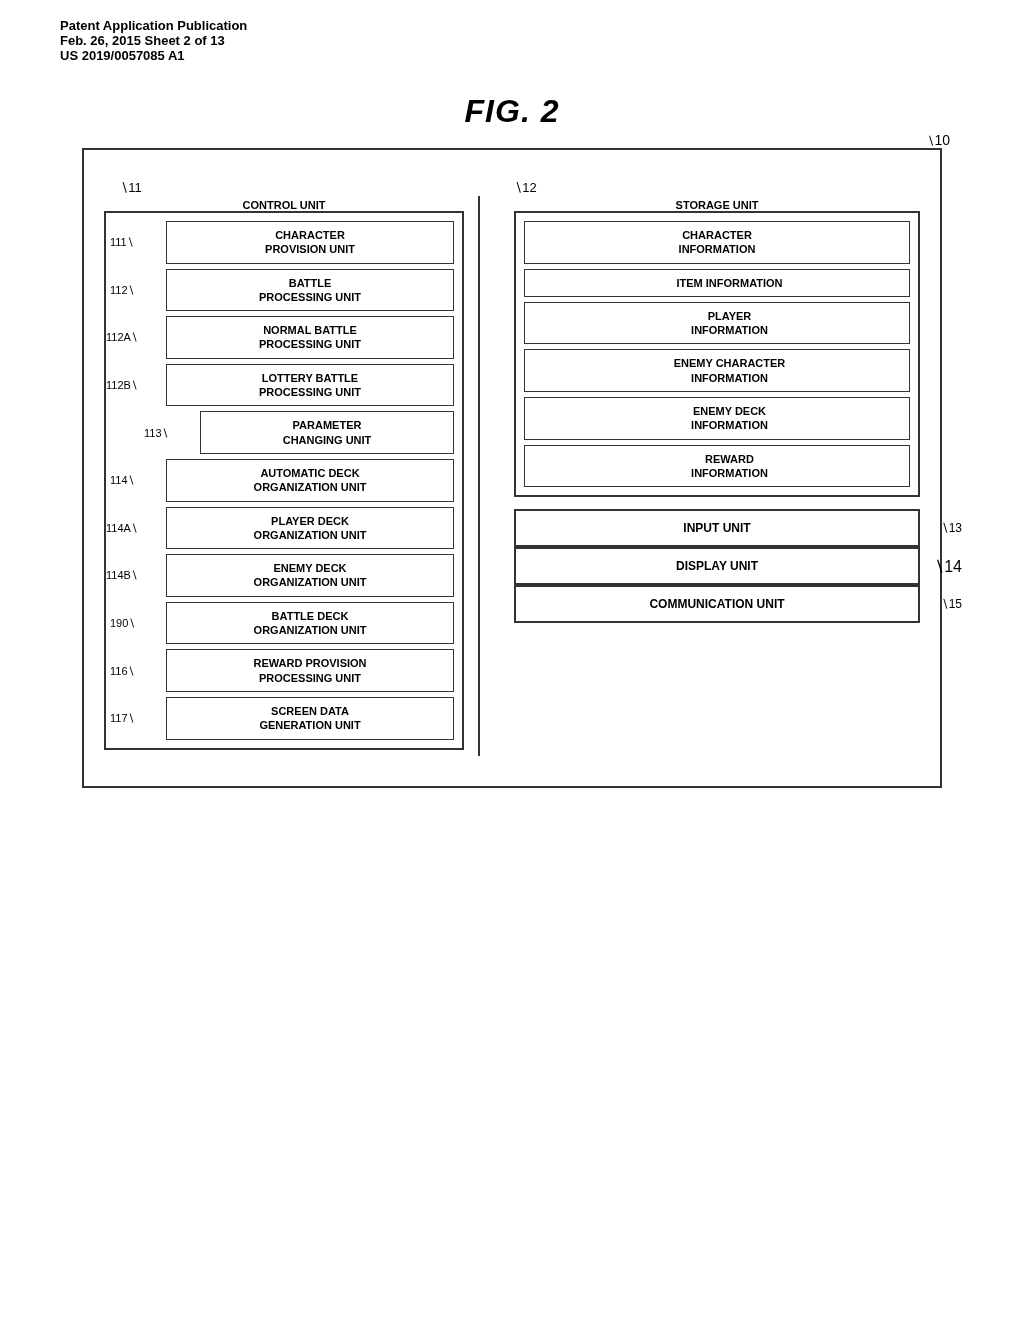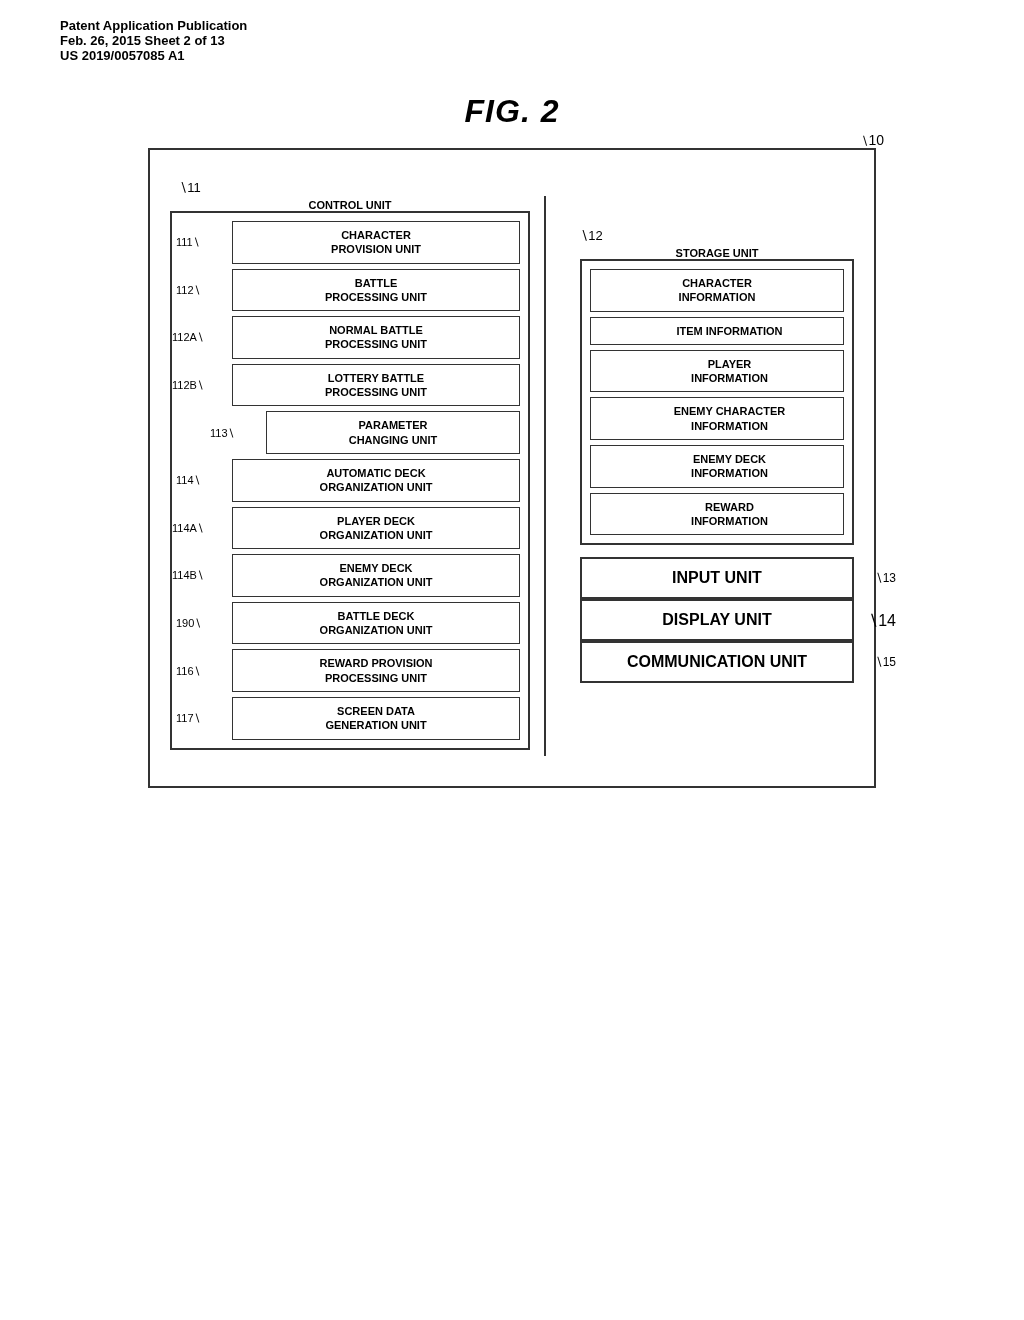--- a/index.html
+++ b/index.html
@@ -24,21 +24,21 @@
       text-align: center;
       font-size: 32px;
       font-style: italic;
       font-weight: bold;
       margin: 20px 0 18px 0;
       letter-spacing: 1px;
     }
 
     .diagram-container {
       margin: 0 auto;
-      width: 728px;
+      width: 860px;
       position: relative;
       border: 2px solid #333;
       padding: 30px 20px 30px 20px;
       background: #fff;
     }
 
     
     .corner-label-10 {
       position: absolute;
       top: -18px;
@@ -59,21 +59,20 @@
       flex: 0 0 360px;
       position: relative;
     }
 
     
     .col-right {
       flex: 1;
       display: flex;
       flex-direction: column;
       margin-left: 20px;
-      margin-top: 48px;
     }
 
     
     .unit-box {
       border: 1.5px solid #333;
       text-align: center;
       font-size: 11px;
       font-weight: bold;
       padding: 6px 4px;
       line-height: 1.3;
@@ -131,21 +130,21 @@
       padding: 0 6px;
       font-size: 11px;
       font-weight: bold;
       white-space: nowrap;
     }
 
     
     .standalone-box {
       border: 2px solid #333;
       text-align: center;
-      font-size: 16px;
+      font-size: 12px;
       font-weight: bold;
       padding: 10px 8px;
       position: relative;
       background: #fff;
     }
 
   </style>
 </head>
 <body>
 
@@ -160,21 +159,21 @@
 <div style="display:flex; justify-content:center; padding: 0 20px;">
   <div class="diagram-container">
 
     <div class="corner-label-10">
       <span style="font-size:12px;">∖</span><span>10</span>
     </div>
 
     <div class="columns">
 
       <div class="col-left">
-        <div style="font-size:13px; margin-bottom:4px; margin-left:9px;">
+        <div style="font-size:13px; margin-bottom:4px; margin-left:16px;">
           <span style="font-size:13px;">∖</span><span>11</span>
         </div>
         <div class="control-unit-wrapper">
           <div class="control-unit-title">CONTROL UNIT</div>
 
           <div style="position:relative; padding-left:52px; margin-bottom:5px;">
             <div class="side-label" style="left:-4px;">111∖</div>
             <div class="unit-box">CHARACTER<br>PROVISION UNIT</div>
           </div>
 

